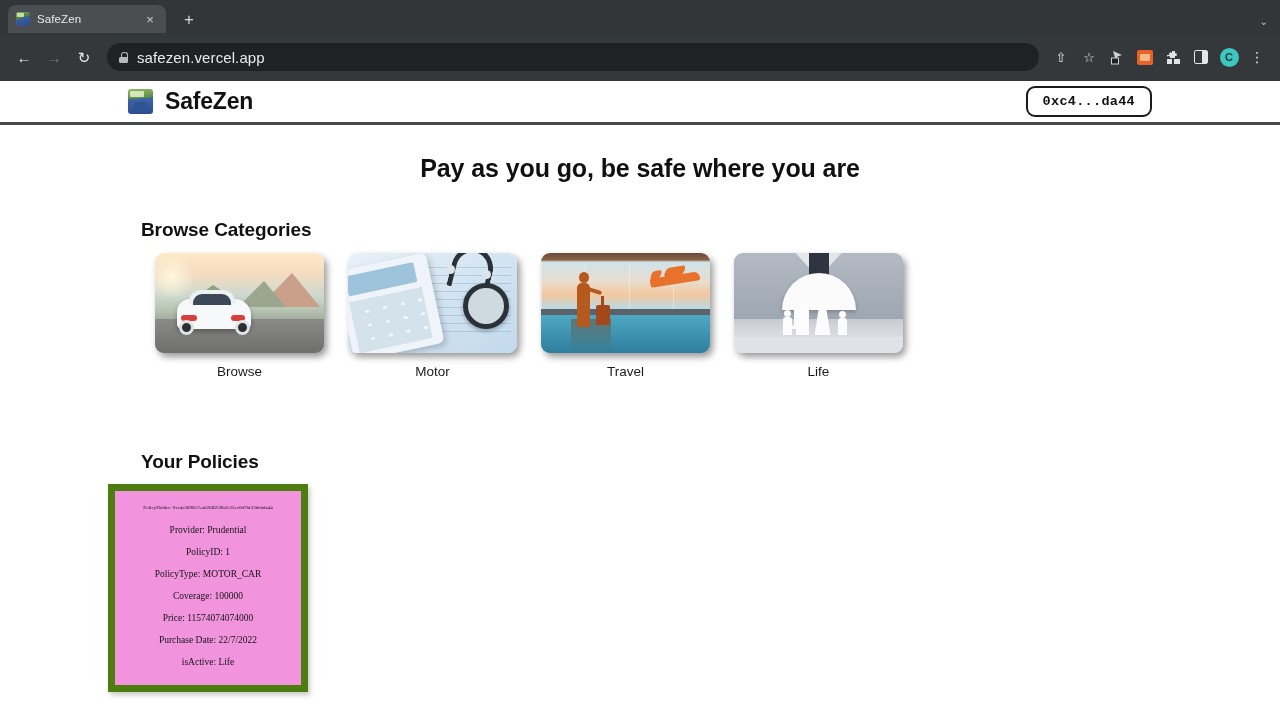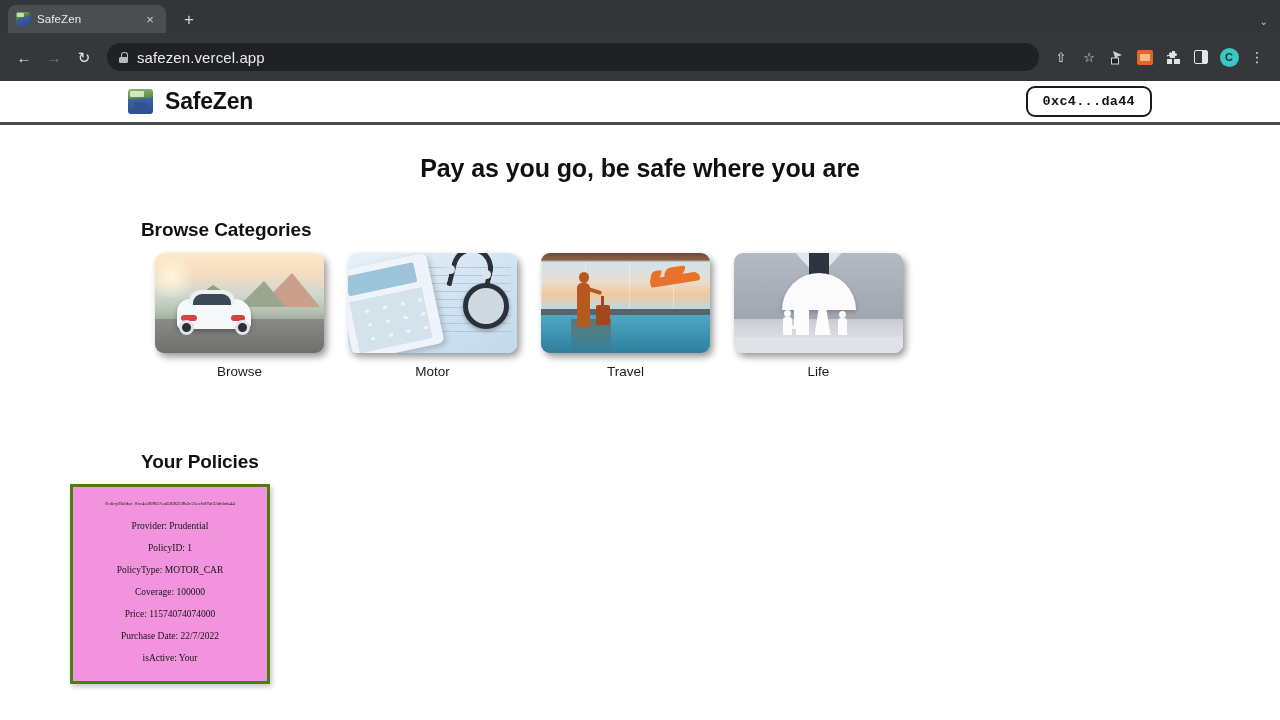--- a/index.html
+++ b/index.html
@@ -202,22 +202,22 @@
   .life .p3{left:32px;width:16px;height:30px;border-radius:5px 5px 0 0;
             clip-path:polygon(30% 0,70% 0,100% 100%,0 100%);}
   .life .p3 i{width:10px;height:10px;top:-9px;margin-left:-5px;}
   .life .p4{left:55px;width:9px;height:17px;border-radius:3px 3px 0 0;}
   .life .p4 i{width:7px;height:7px;top:-7px;margin-left:-3.5px;}
   .life .desk{position:absolute;left:0;right:0;bottom:0;height:16px;background:#dfe2e6;}
 
   
   .policies-title { font-size:19px; color:#111; margin:72px 0 0 141px; letter-spacing:-.1px; }
   .policy-card {
-    width:200px; margin:11px 0 0 70px; background:#f193dd;
-    border:3px solid #4d7c0f; box-shadow:2px 3px 5px rgba(0,0,0,.22);
+    width:200px; margin:11px 0 0 108px; background:#f193dd;
+    border:7px solid #4d7c0f; box-shadow:2px 3px 5px rgba(0,0,0,.22);
     padding:14px 6px 18px;
   }
   .policy-line { text-align:center; font-family:"Liberation Serif", serif;
                  font-size:9.5px; color:#141414; margin:0 0 12px; }
   .policy-line.addr { font-size:5px; margin-bottom:14px; word-break:break-all; line-height:1.2; }
   .policy-line:last-child { margin-bottom:0; }
 </style>
 </head>
 <body>
 
@@ -360,17 +360,17 @@
     <h2 class="policies-title">Your Policies</h2>
 
     <div class="policy-card">
       <div class="policy-line addr">PolicyHolder: 0xc4c389857ea626B259b2c25ec0d7bf33dcbda44</div>
       <div class="policy-line">Provider: Prudential</div>
       <div class="policy-line">PolicyID: 1</div>
       <div class="policy-line">PolicyType: MOTOR_CAR</div>
       <div class="policy-line">Coverage: 100000</div>
       <div class="policy-line">Price: 11574074074000</div>
       <div class="policy-line">Purchase Date: 22/7/2022</div>
-      <div class="policy-line">isActive: Your</div>
+      <div class="policy-line">isActive: Life</div>
     </div>
 
   </div>
 </div>
 
 </body></html>

